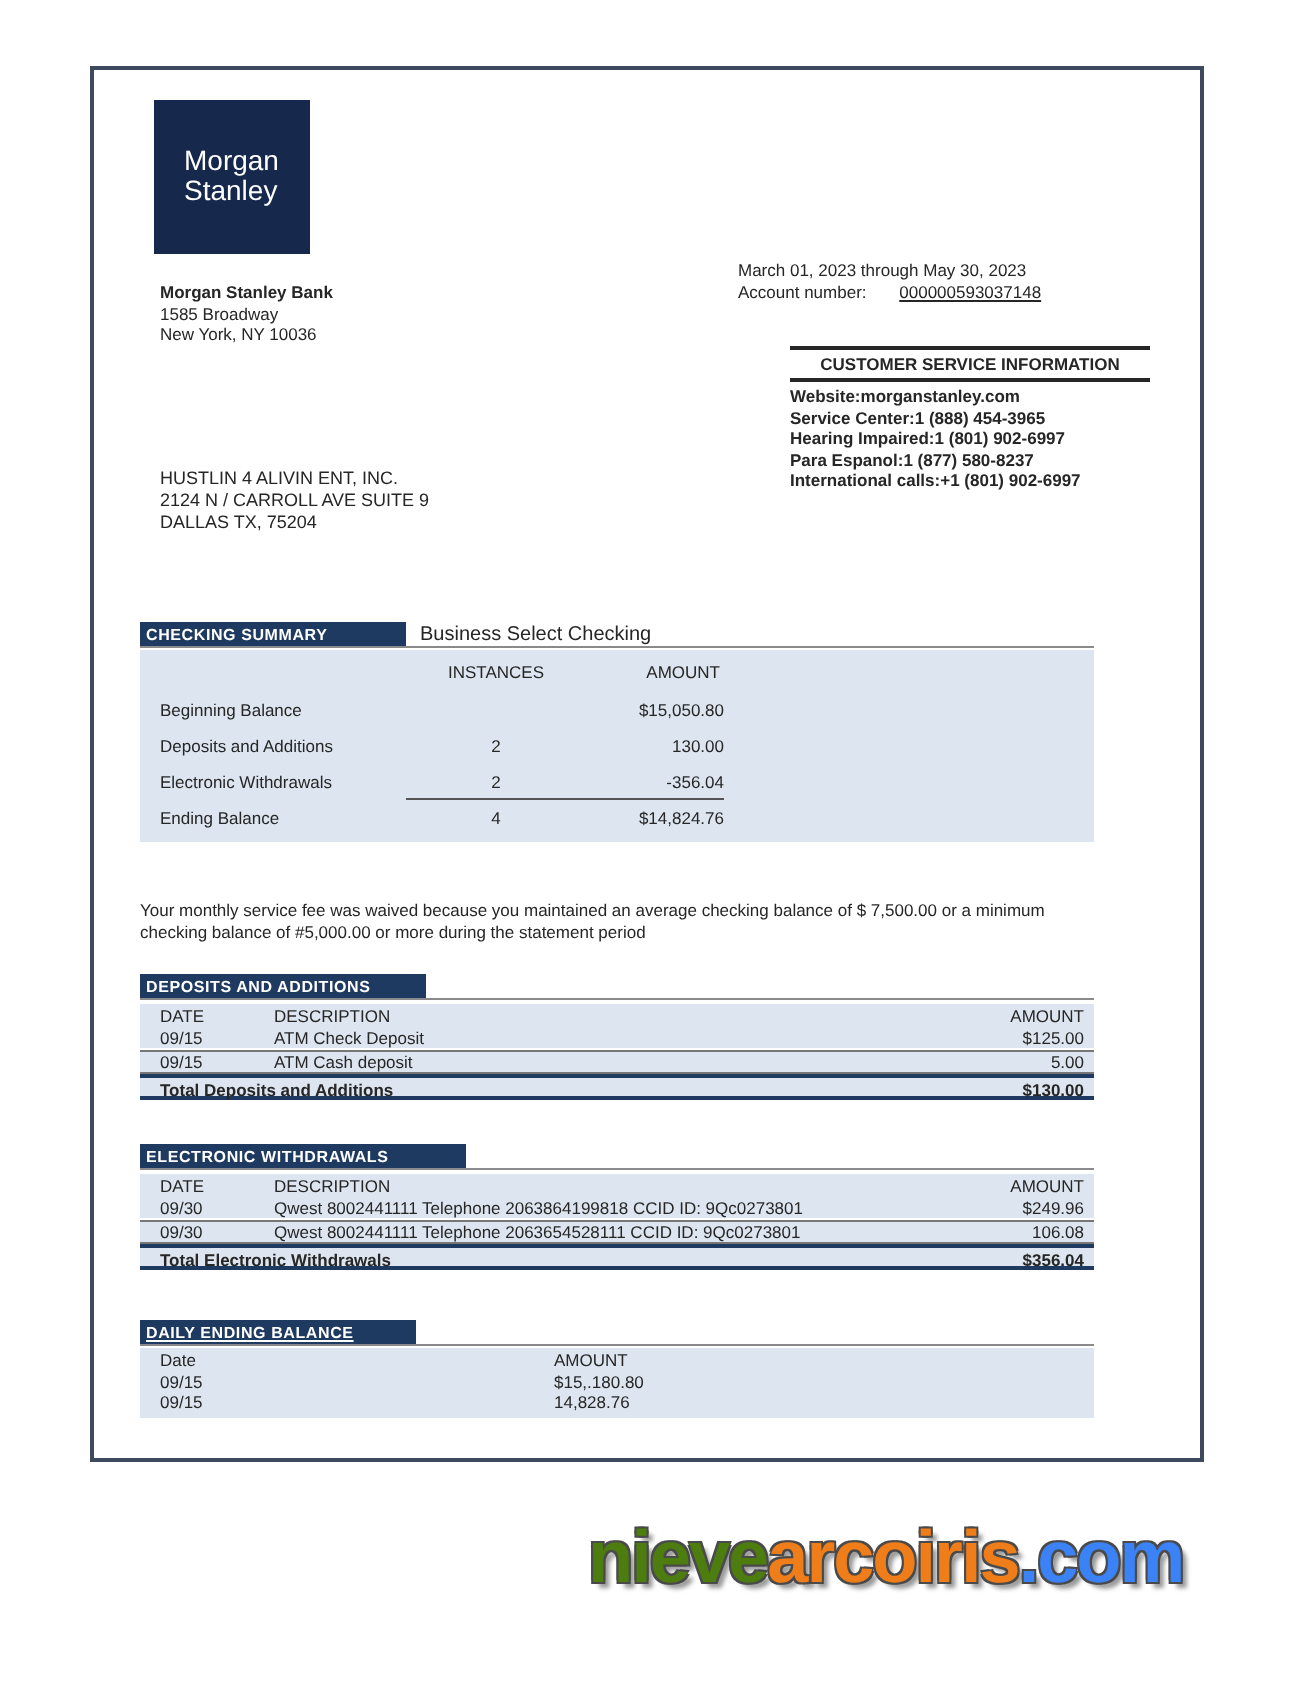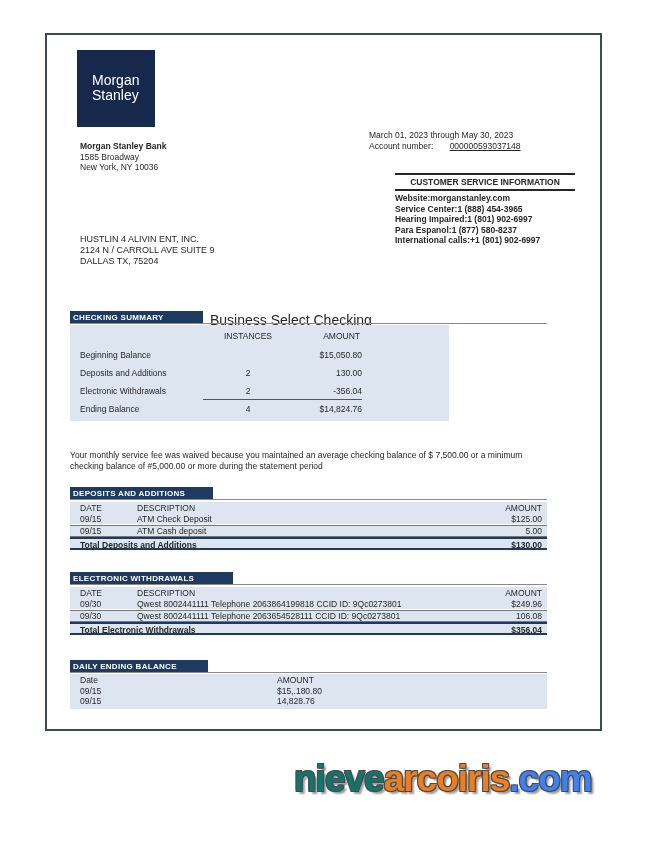--- a/index.html
+++ b/index.html
@@ -26,21 +26,21 @@
   .cs-title { text-align:center; font-weight:bold; border-top:2px solid #262626; border-bottom:2px solid #262626; padding:2px 0; }
   .cs-rows { margin-top:2px; }
   .cs-row { display:flex; justify-content:flex-start; font-weight:bold; line-height:10.5px; }
   
   .recipient { position:absolute; left:33px; top:199px; font-size:9px; line-height:11px; }
   
   .sec-bar { position:absolute; background:#1f3a60; color:#ffffff; font-weight:bold; font-size:8px;
              height:13px; line-height:13px; padding-left:3px; letter-spacing:0.3px; }
   .sec-line { position:absolute; left:23px; width:477px; height:1px; background:#8a8a8a; }
   
-  .cksum { position:absolute; left:23px; top:290px; width:379px; height:96px; background:#dde6f0; font-size:8.5px; }
+  .cksum { position:absolute; left:23px; top:290px; width:477px; height:96px; background:#dde6f0; font-size:8.5px; }
   .ck-row { position:absolute; left:0; width:100%; height:11px; line-height:11px; }
   .ck-label { position:absolute; left:10px; }
   .ck-inst  { position:absolute; left:133px; width:90px; text-align:center; }
   .ck-amt   { position:absolute; left:187px; width:105px; text-align:right; }
   .ck-amt.hdr { text-align:right; padding-right:2px; }
   .ck-divider { position:absolute; left:133px; top:74px; width:159px; height:1px; background:#555555; }
   
   .fee-note { position:absolute; left:23px; top:415px; width:474px; font-size:8.5px; line-height:10.5px; }
   
   .tbl { position:absolute; left:23px; width:477px; font-size:8.5px; }
@@ -53,21 +53,21 @@
   .tbl-total { background:#dde6f0; border-top:2px solid #1f3a60; border-bottom:2px solid #1f3a60;
                height:13px; line-height:12px; font-weight:bold; position:relative; }
   
   .daily-block { position:absolute; left:23px; top:639px; width:477px; background:#dde6f0; font-size:8.5px; padding:1px 0 2px 0; }
   .d-row { position:relative; height:10.5px; line-height:10.5px; }
   .d-date { position:absolute; left:10px; }
   .d-amt  { position:absolute; left:207px; }
   
   .watermark { position:absolute; left:294px; top:758px; font-size:37px; font-weight:bold; letter-spacing:-1px;
     text-shadow:-1px -1px 0 #4a4a4a, 1px -1px 0 #4a4a4a, -1px 1px 0 #4a4a4a, 1px 1px 0 #4a4a4a, 3px 3px 2px rgba(70,70,70,0.55); }
-  .wm-1 { color:#0f766e;text-align:center; }
+  .wm-1 { color:#4d7c0f;text-align:center; }
   .wm-2 { color:#ef7d1a; }
   .wm-3 { color:#3b82f6; }
 </style>
 </head>
 <body>
 
 <div id="canvas">
   <div class="page">
 
     <div class="logo">
@@ -117,21 +117,21 @@
       </div>
     </div>
 
     <div class="recipient">
       <div>HUSTLIN 4 ALIVIN ENT, INC.</div>
       <div>2124 N / CARROLL AVE SUITE 9</div>
       <div>DALLAS TX, 75204</div>
     </div>
 
     <div class="sec-bar" style="left:23px; top:276px; width:133px;">CHECKING SUMMARY</div>
-    <div style="position:absolute; left:163px; top:277px; font-size:14px;">Business Select Checking</div>
+    <div style="position:absolute; left:163px; top:277px; font-size:10px;">Business Select Checking</div>
     <div class="sec-line" style="top:288px;"></div>
 
     <div class="cksum">
       <div class="ck-row" style="top:6px;">
         <span class="ck-inst">INSTANCES</span>
         <span class="ck-amt hdr">AMOUNT</span>
       </div>
       <div class="ck-row" style="top:25px;">
         <span class="ck-label">Beginning Balance</span>
         <span class="ck-inst"></span>
@@ -205,21 +205,21 @@
         <span class="cell-date">09/30</span>
         <span class="cell-desc">Qwest 8002441111 Telephone 2063654528111 CCID ID: 9Qc0273801</span>
         <span class="cell-amt">106.08</span>
       </div>
       <div class="tbl-total">
         <span class="cell-date">Total Electronic Withdrawals</span>
         <span class="cell-amt">$356.04</span>
       </div>
     </div>
 
-    <div class="sec-bar" style="left:23px; top:625px; width:138px;">DAILY ENDING BALANCE</div>
+    <div class="sec-bar" style="left:23px; top:625px; width:138px;text-decoration:underline;">DAILY ENDING BALANCE</div>
     <div class="sec-line" style="top:637px;"></div>
     <div class="daily-block">
       <div class="d-row">
         <span class="d-date">Date</span>
         <span class="d-amt">AMOUNT</span>
       </div>
       <div class="d-row">
         <span class="d-date">09/15</span>
         <span class="d-amt">$15,.180.80</span>
       </div>

